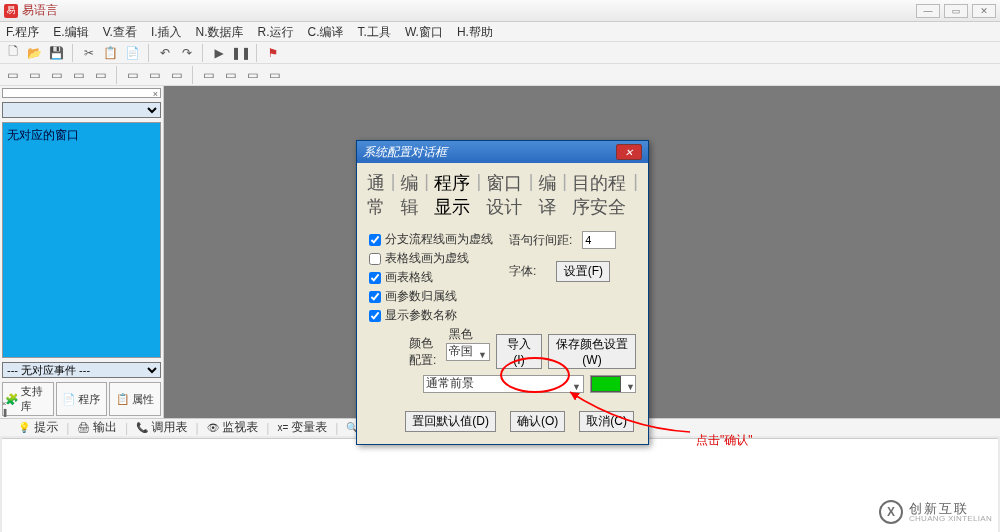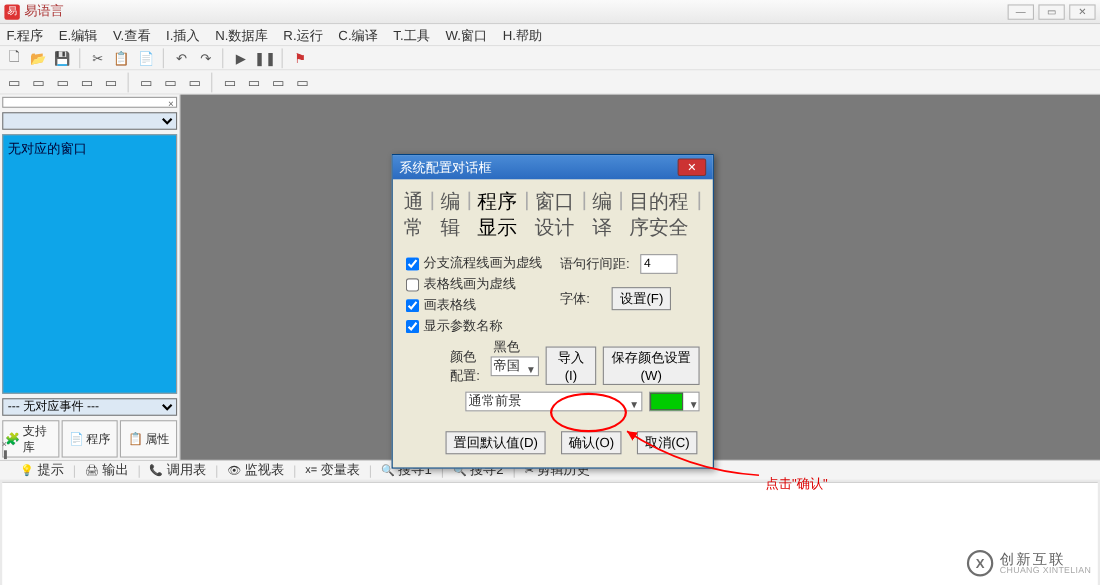--- a/index.html
+++ b/index.html
@@ -22,21 +22,21 @@
   .sidebar .top{border:1px solid #999;margin:2px;height:10px;background:#fff;display:flex;justify-content:flex-end;padding-right:2px;}
   .sidebar .top .x{font-size:9px;color:#666;}
   .sidebar select{margin:2px;font-size:11px;background:#dce8f4;}
   .treepanel{flex:1;margin:2px;background:#0ea5e9;border:1px solid #999;padding:4px;}
   .treepanel .tlabel{color:#003;}
   .sidebottom select{margin:2px;width:calc(100% - 4px);}
   .sidetabs{display:flex;gap:2px;padding:2px;}
   .sidetabs .stab{flex:1;border:1px solid #aaa;background:#f8f8f8;display:flex;align-items:center;justify-content:center;gap:2px;padding:1px 2px;font-size:11px;}
   .canvas{flex:1;background:#7a7a7a;position:relative;}
   .dialog{position:absolute;left:356px;top:140px;width:293px;background:#ece9d8;border:1px solid #004080;box-shadow:2px 2px 6px rgba(0,0,0,.4);}
-  .dlgtitle{height:22px;background:linear-gradient(#4a8bd6,#2b6bc0);color:#fff;display:flex;align-items:center;padding:0 6px;font-size:12px;}
+  .dlgtitle{height:22px;background:linear-gradient(#4a8bd6,#2b6bc0);color:#fff;display:flex;align-items:center;padding:0 6px;font-size:12px;font-style:italic;}
   .dlgtitle .spacer{flex:1;}
   .dlgclose{width:26px;height:16px;background:#c33;border:1px solid #803333;color:#fff;display:flex;align-items:center;justify-content:center;font-size:10px;border-radius:2px;}
   .dlgtabs{display:flex;gap:1px;padding:6px 8px 0 8px;font-size:18px;}
   .dlgtabs span{color:#555;padding:2px 2px;}
   .dlgtabs .sep{color:#aaa;}
   .dlgtabs .active{color:#000;}
   .dlgbody{padding:8px 12px;font-size:12px;}
   .dlgrow{display:flex;align-items:flex-start;}
   .dlgcol1{width:140px;}
   .dlgcol2{flex:1;display:flex;align-items:center;gap:6px;}
@@ -224,20 +224,24 @@
           <label class="chk">
               <input type="checkbox" style="">
               <span>表格线画为虚线</span>
             </label>
           <label class="chk">
               <input type="checkbox" checked="" style="">
               <span>画表格线</span>
             </label>
           <label class="chk">
               <input type="checkbox" checked="" style="">
+              <span>画参数归属线</span>
+            </label>
+          <label class="chk">
+              <input type="checkbox" checked="" style="">
               <span>显示参数名称</span>
             </label>
         </div>
         <div class="dlgcol2" style="flex-direction:column;align-items:flex-start;gap:12px;margin-top:2px;">
           <div style="display:flex;align-items:center;gap:10px;">
             <span>语句行间距:</span>
             <input class="numbox" value="4" style="">
           </div>
           <div style="display:flex;align-items:center;gap:20px;">
             <span>字体:</span>

